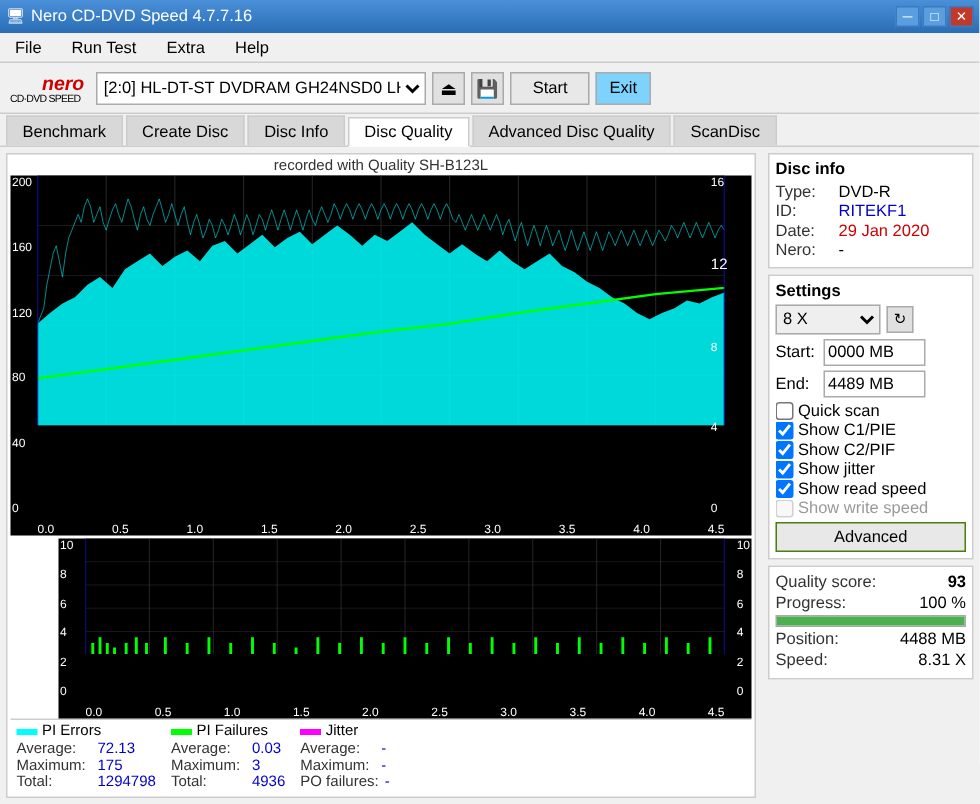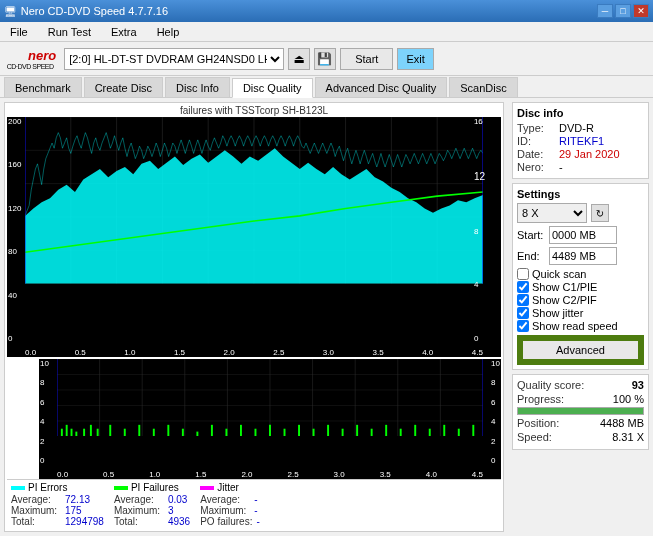--- a/index.html
+++ b/index.html
@@ -45,21 +45,21 @@
     .info-value.red { color: #cc0000; }
 
     #settings { background: white; border: 1px solid #ccc; padding: 4px; }
     #settings-title { font-weight: bold; font-size: 11px; margin-bottom: 3px; }
     .settings-row { display: flex; align-items: center; gap: 4px; margin-bottom: 3px; }
     #speed-select { width: 70px; height: 20px; font-size: 11px; border: 1px solid #aaa; }
     .mb-input { width: 68px; height: 18px; font-size: 11px; border: 1px solid #aaa; padding: 1px 2px; }
     .checkbox-row { display: flex; align-items: center; gap: 3px; font-size: 11px; margin-bottom: 1px; }
     .checkbox-row input { width: 12px; height: 12px; }
 
-    #advanced-btn { background: #e8e8e8; border: 6px solid #4d7c0f; padding: 3px 8px; cursor: pointer; font-size: 11px; align-self: flex-end; width: 100%; margin-top: 2px; }
+    #advanced-btn { background: #e8e8e8; border: 1px solid #4d7c0f; padding: 3px 8px; cursor: pointer; font-size: 11px; align-self: flex-end; width: 100%; margin-top: 2px; }
 
     #quality-score { background: white; border: 1px solid #ccc; padding: 4px; }
     .quality-row { display: flex; justify-content: space-between; font-size: 11px; margin-bottom: 2px; }
     .quality-label { color: #333; }
     .quality-value { color: #000; }
     .progress-bar { width: 100%; height: 8px; background: #ddd; border: 1px solid #aaa; margin-bottom: 2px; }
     .progress-fill { height: 100%; background: #4caf50; }
 
     
     #upper-chart { position: relative; flex: 1.8; background: black; margin-bottom: 2px; }
@@ -116,21 +116,21 @@
   <div class="tab">Disc Info</div>
   <div class="tab active">Disc Quality</div>
   <div class="tab">Advanced Disc Quality</div>
   <div class="tab">ScanDisc</div>
 </div>
 
 <div id="main">
 
   <div id="chart-area">
 
-    <div style="text-align:center;font-size:10px;color:#333;margin-bottom:1px;">failures with TSSTcorp SH-B123L</div>
+    <div style="text-align:center;font-size:10px;color:#333;margin-bottom:1px;">recorded with Quality SH-B123L</div>
 
     <div id="upper-chart" style="position:relative;flex:2;background:black;margin-bottom:2px;min-height:0;">
 
       <div style="position:absolute;left:1px;top:0;bottom:14px;display:flex;flex-direction:column;justify-content:space-between;z-index:5;">
         <span style="color:white;font-size:8px;">200</span>
         <span style="color:white;font-size:8px;">160</span>
         <span style="color:white;font-size:8px;">120</span>
         <span style="color:white;font-size:8px;">80</span>
         <span style="color:white;font-size:8px;">40</span>
         <span style="color:white;font-size:8px;">0</span>
@@ -398,20 +398,24 @@
         <span>Show C2/PIF</span>
       </div>
       <div class="checkbox-row">
         <input type="checkbox" checked="" style="">
         <span>Show jitter</span>
       </div>
       <div class="checkbox-row">
         <input type="checkbox" checked="" style="">
         <span>Show read speed</span>
       </div>
+      <div class="checkbox-row">
+        <input type="checkbox" disabled="" style="">
+        <span style="color:#999;">Show write speed</span>
+      </div>
       <button id="advanced-btn">Advanced</button>
     </div>
 
     <div id="quality-score">
       <div class="quality-row">
         <span class="quality-label">Quality score:</span>
         <span class="quality-value" style="font-weight:bold;">93</span>
       </div>
       <div class="quality-row">
         <span class="quality-label">Progress:</span>

